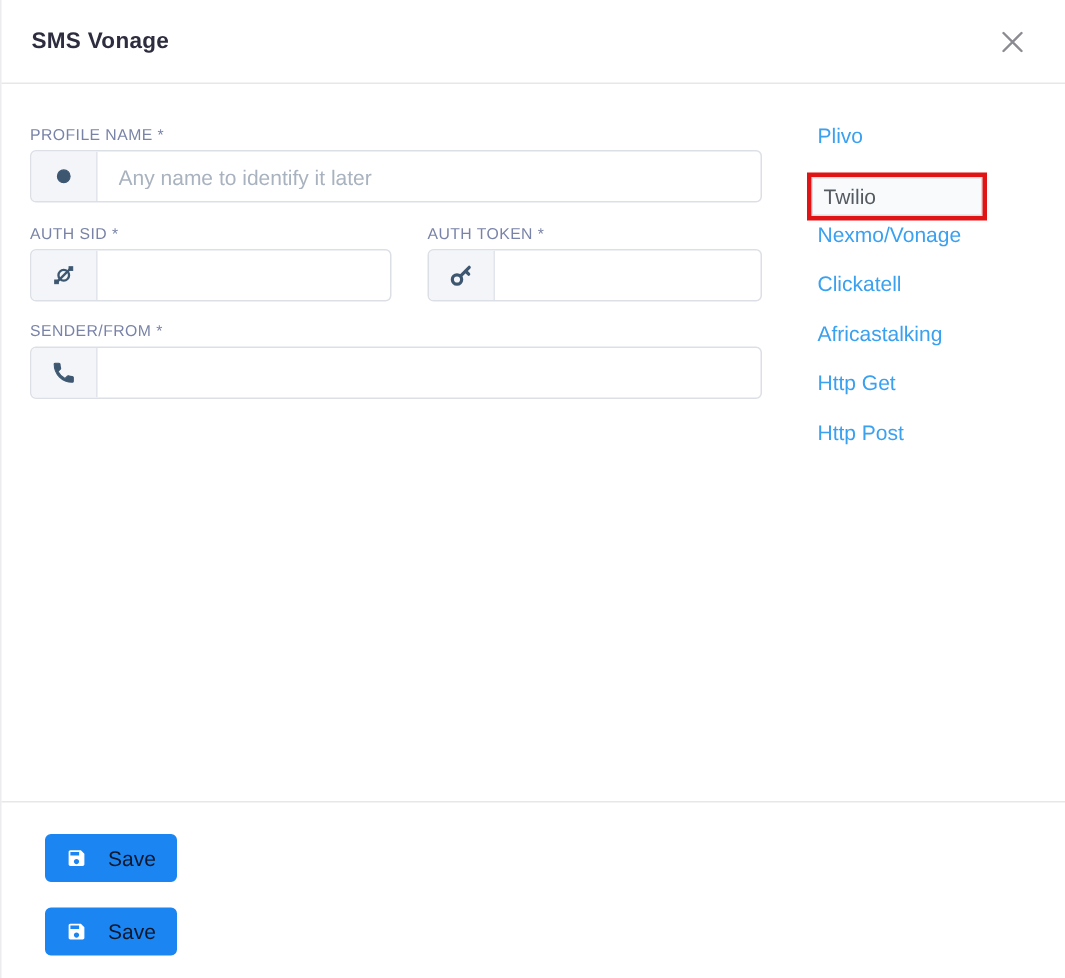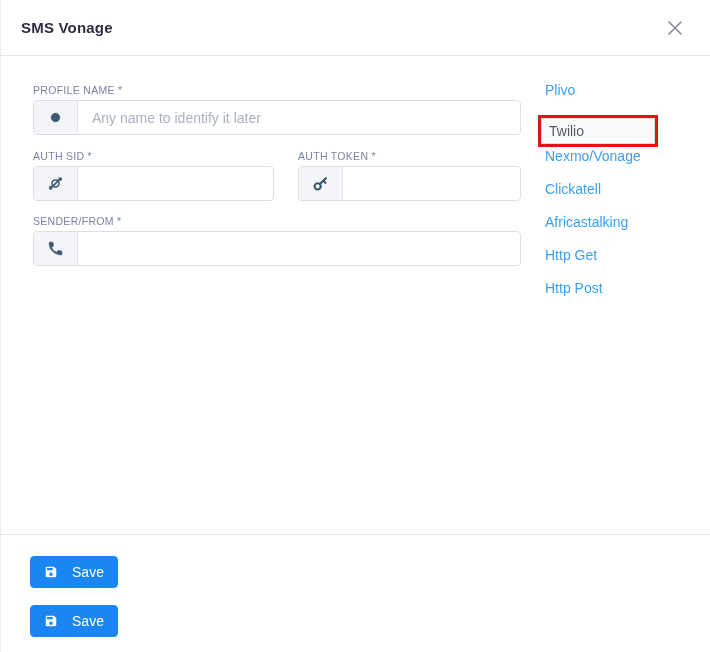--- a/index.html
+++ b/index.html
@@ -24,21 +24,21 @@
   }
   .modal-title { font-size: 15px; font-weight: 700; color: #2d2d3f; letter-spacing: .2px; }
   .close-btn {
     width: 22px; height: 22px; display: flex; align-items: center; justify-content: center;
     cursor: pointer; background: none; border: none;
   }
   
   .modal-body {
     flex: 1 1 auto;
     display: flex;
-    padding: 0 32px 0 32px;
+    padding: 0 32px 0 19px;
   }
   .form-col { width: 488px; flex: 0 0 488px; padding-top: 28px; }
   .spacer { flex: 1 1 auto; }
   .nav-col { width: 140px; flex: 0 0 140px; padding-top: 26px; }
 
   .field-label {
     display: block;
     font-size: 10.5px;
     color: #7983a7;
     letter-spacing: .3px;
@@ -101,21 +101,21 @@
   
   .modal-footer {
     flex: 0 0 118px;
     border-top: 1px solid #e7e7ea;
     padding: 21px 0 15px 29px;
   }
   .save-btn {
     display: flex; align-items: center; justify-content: center;
     width: 88px; height: 32px;
     background: #1b85f2;
-    color: #ffffff;
+    color: #0f172a;
     border: 1px solid #1b85f2;
     border-radius: 4px;
     font-size: 14px;
     font-family: "Liberation Sans", sans-serif;
     cursor: pointer;
     gap: 14px;
   }
   .save-btn + .save-btn { margin-top: 17px; }
   .save-btn svg { width: 14px; height: 14px; }
 

